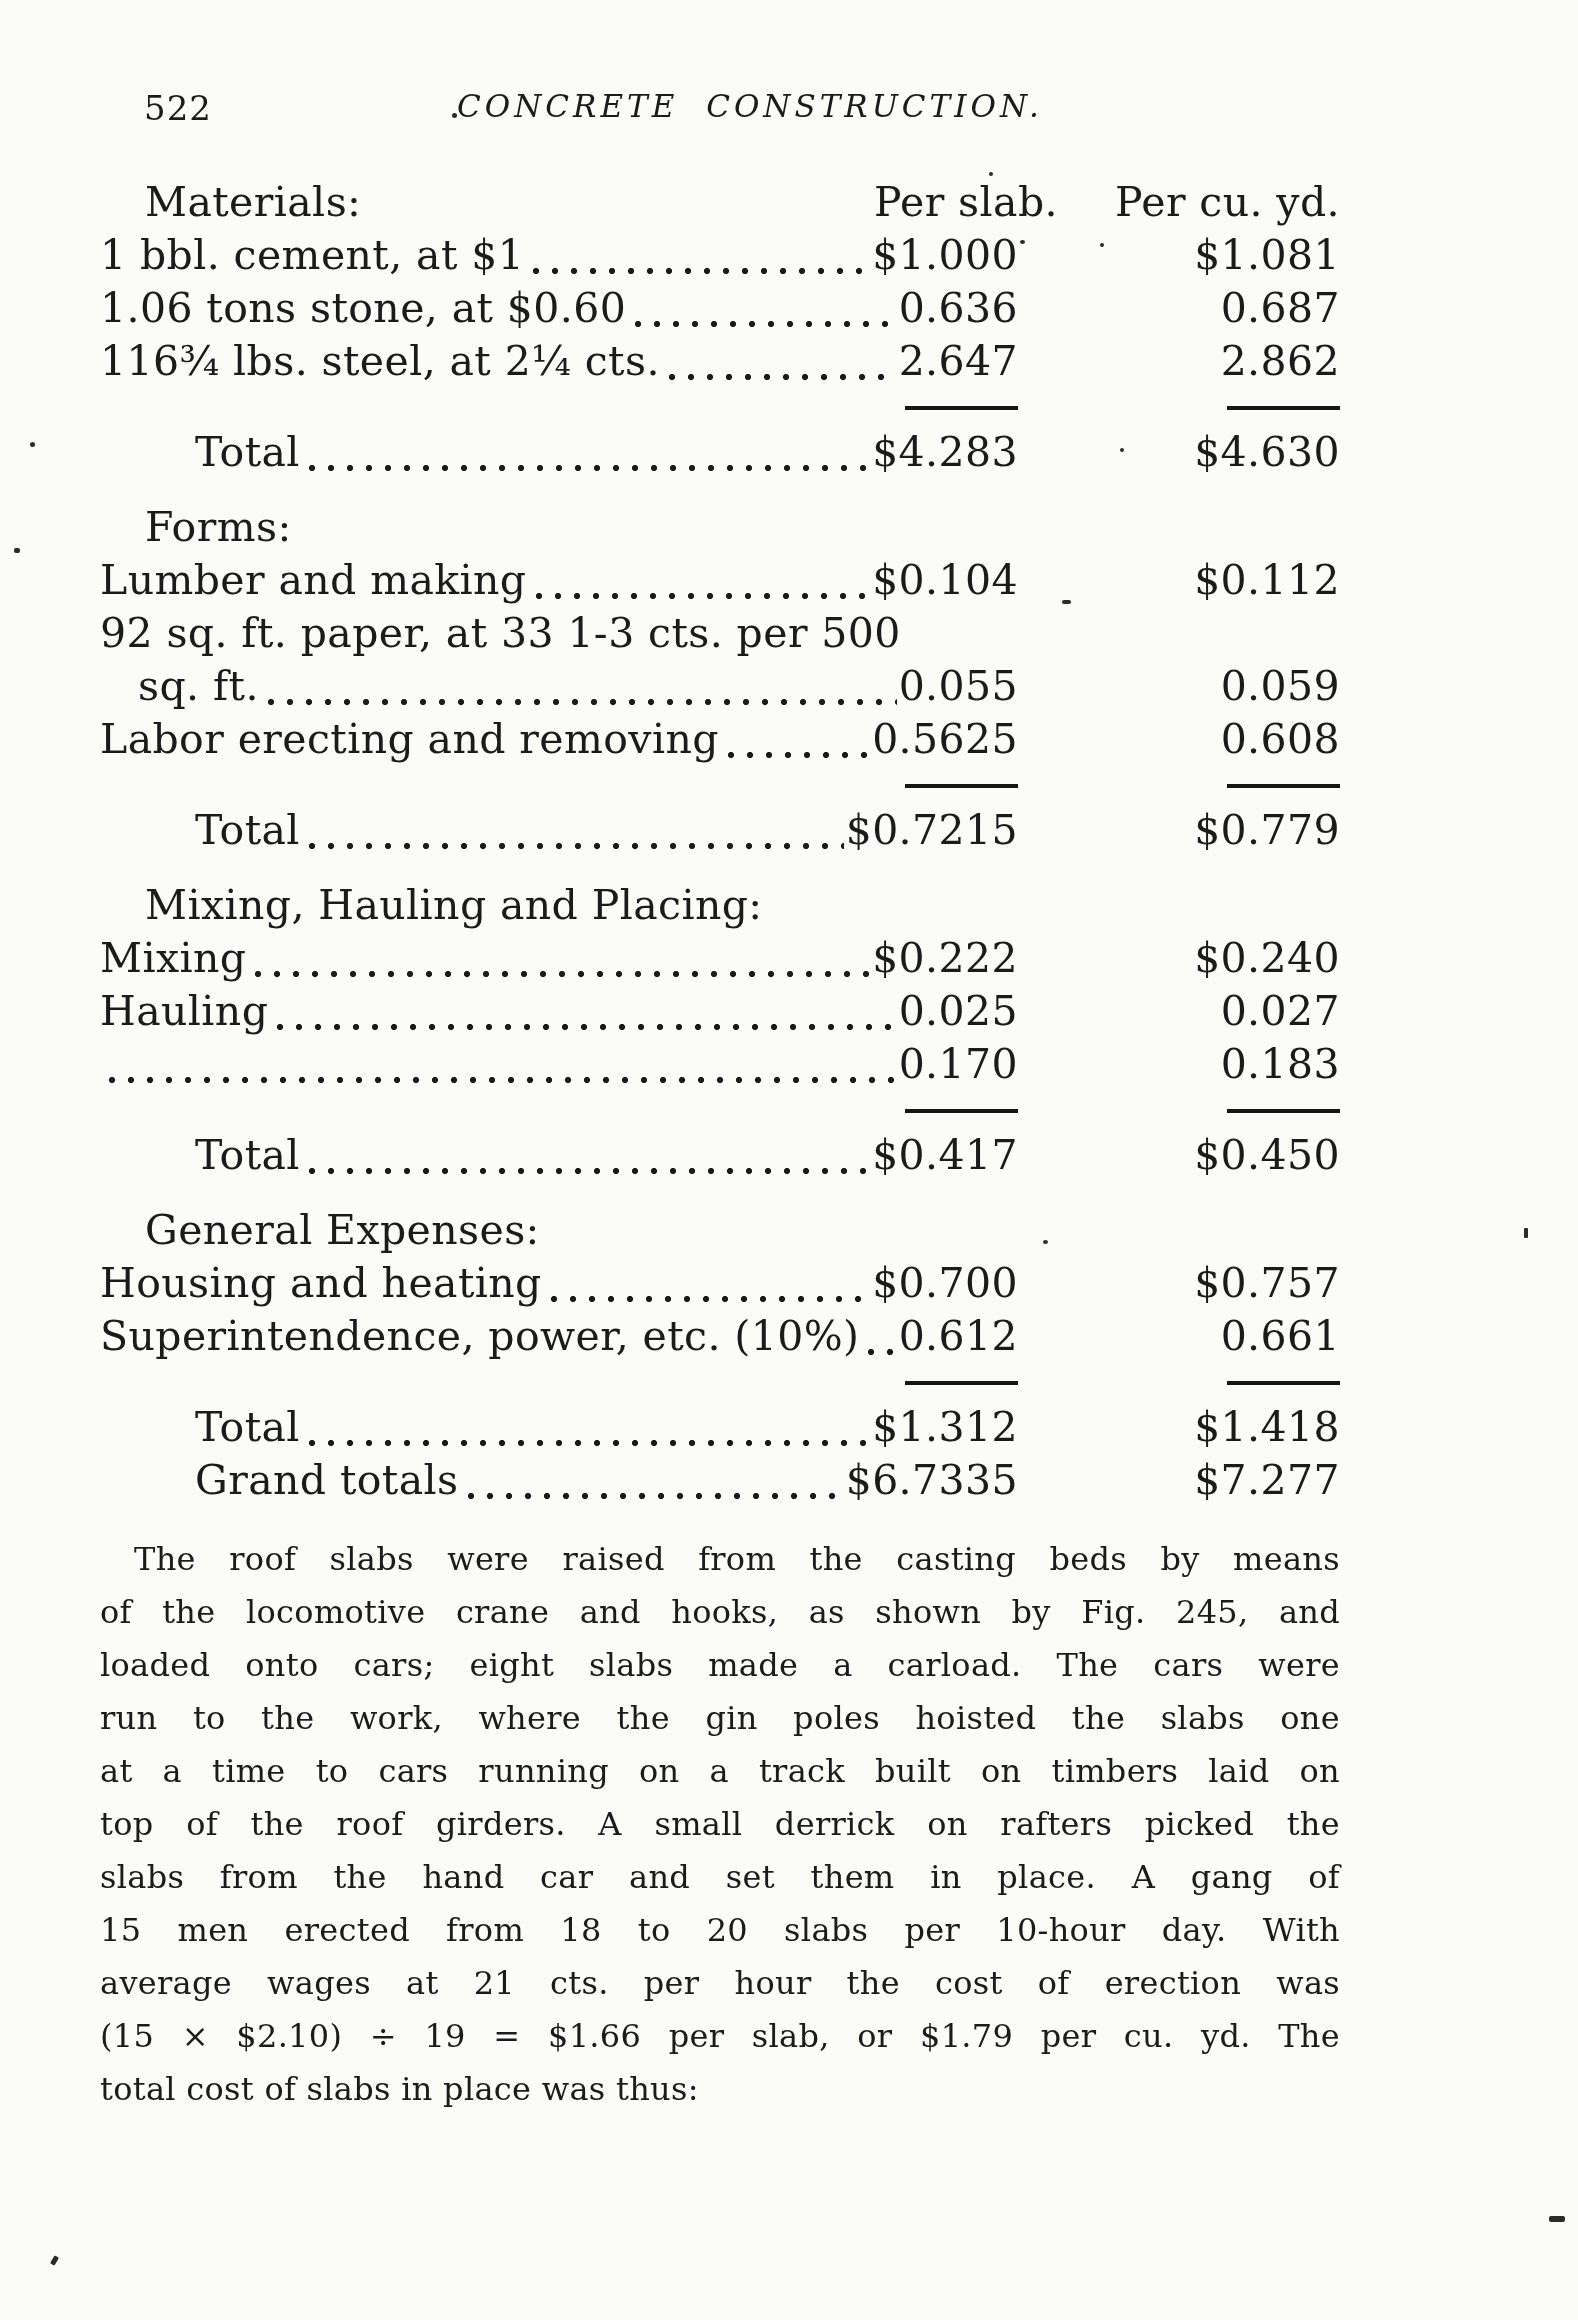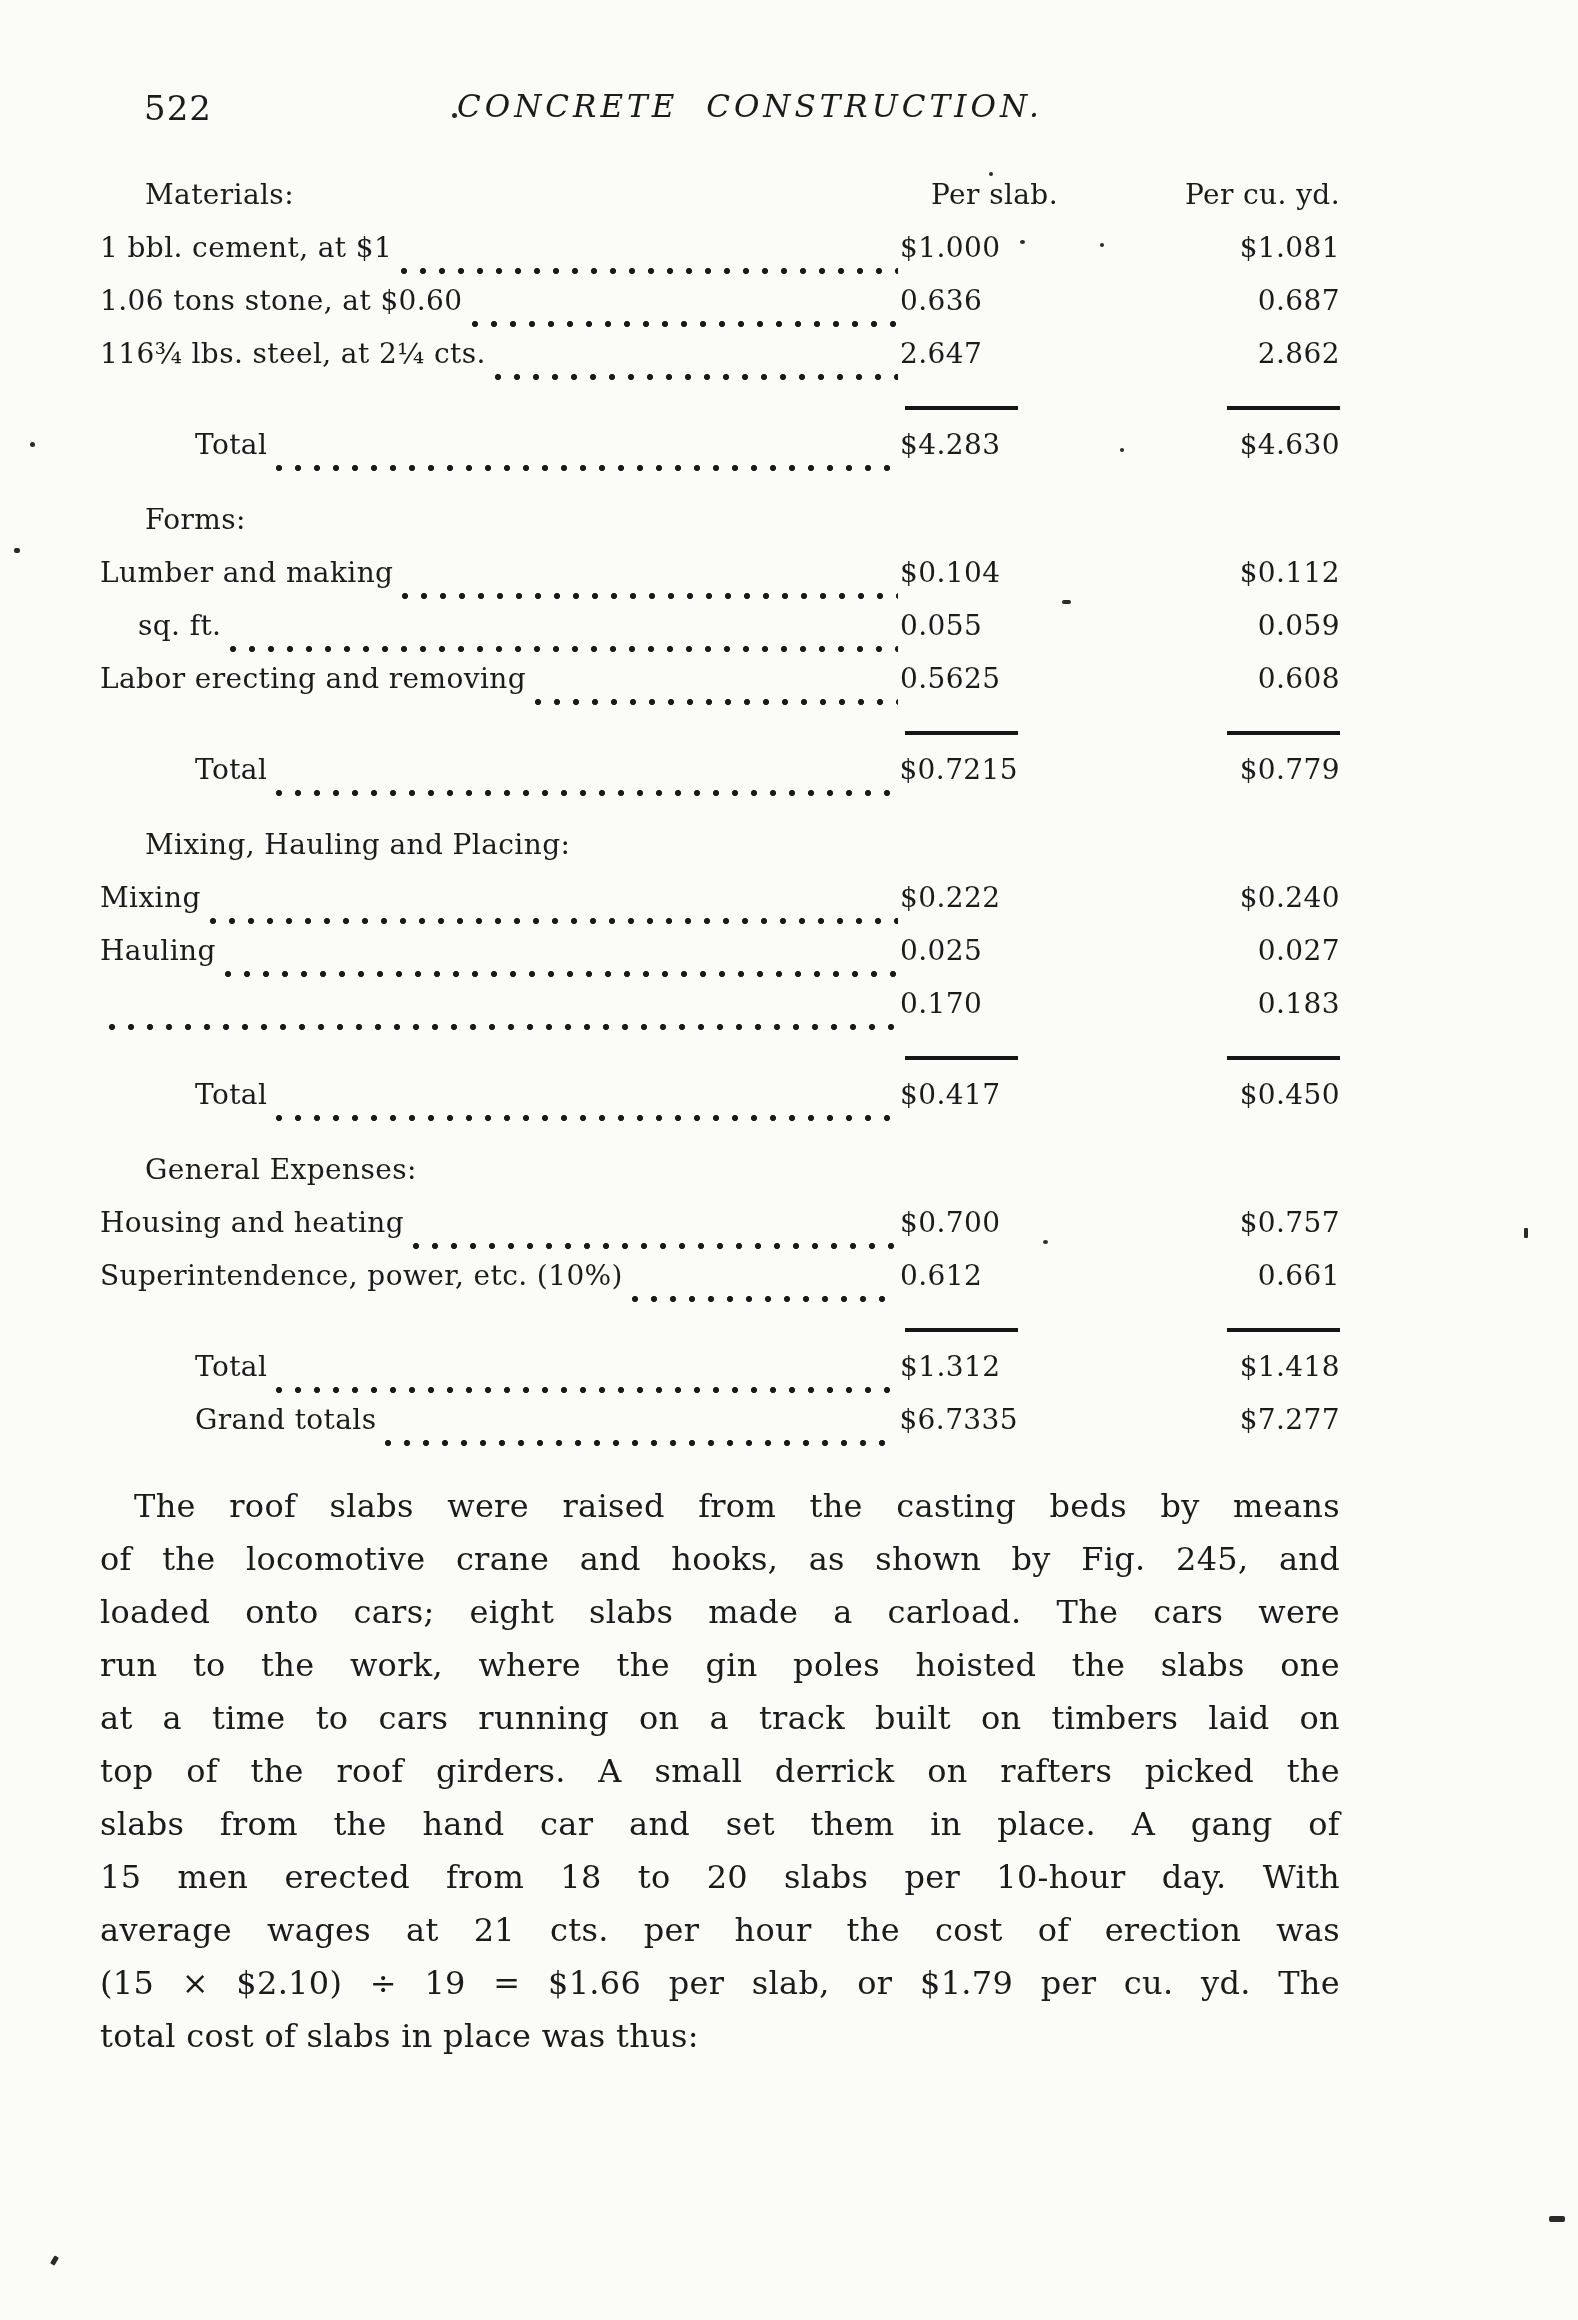--- a/index.html
+++ b/index.html
@@ -29,21 +29,21 @@
   .head-title{
     position:absolute;left:0;right:0;top:0;
     text-align:center;
     font-style:italic;
     font-size:31px;
     letter-spacing:4px;
     word-spacing:14px;
     padding-left:60px;
   }
   
-  .cost-table{margin-top:14px;font-size:28px;letter-spacing:.4px;}
+  .cost-table{margin-top:14px;font-size:41px;letter-spacing:.4px;}
   .trow{display:flex;align-items:baseline;height:53px;}
   .sec-heading{padding-left:45px;}
   .sec-extra{margin-top:22px;}
   .spacer{flex:1;}
   .leader{
     flex:1;
     height:8px;
     align-self:flex-end;
     margin:0 2px 9px 8px;
     background-image:radial-gradient(circle at 4px 4px,#1a1a1a 2.7px,rgba(0,0,0,0) 3.5px);
@@ -137,20 +137,23 @@
     <div class="trow sec-extra">
       <span class="sec-heading">Forms:</span>
     </div>
     <div class="trow">
       <span>Lumber and making</span>
       <span class="leader"></span>
       <span class="v1">$0.104</span>
       <span class="v2">$0.112</span>
     </div>
     <div class="trow">
+      <span>92 sq. ft. paper, at 33 1-3 cts. per 500</span>
+    </div>
+    <div class="trow">
       <span class="indent-wrap">sq. ft.</span>
       <span class="leader"></span>
       <span class="v1">0.055</span>
       <span class="v2">0.059</span>
     </div>
     <div class="trow">
       <span>Labor erecting and removing</span>
       <span class="leader"></span>
       <span class="v1">0.5625</span>
       <span class="v2">0.608</span>

